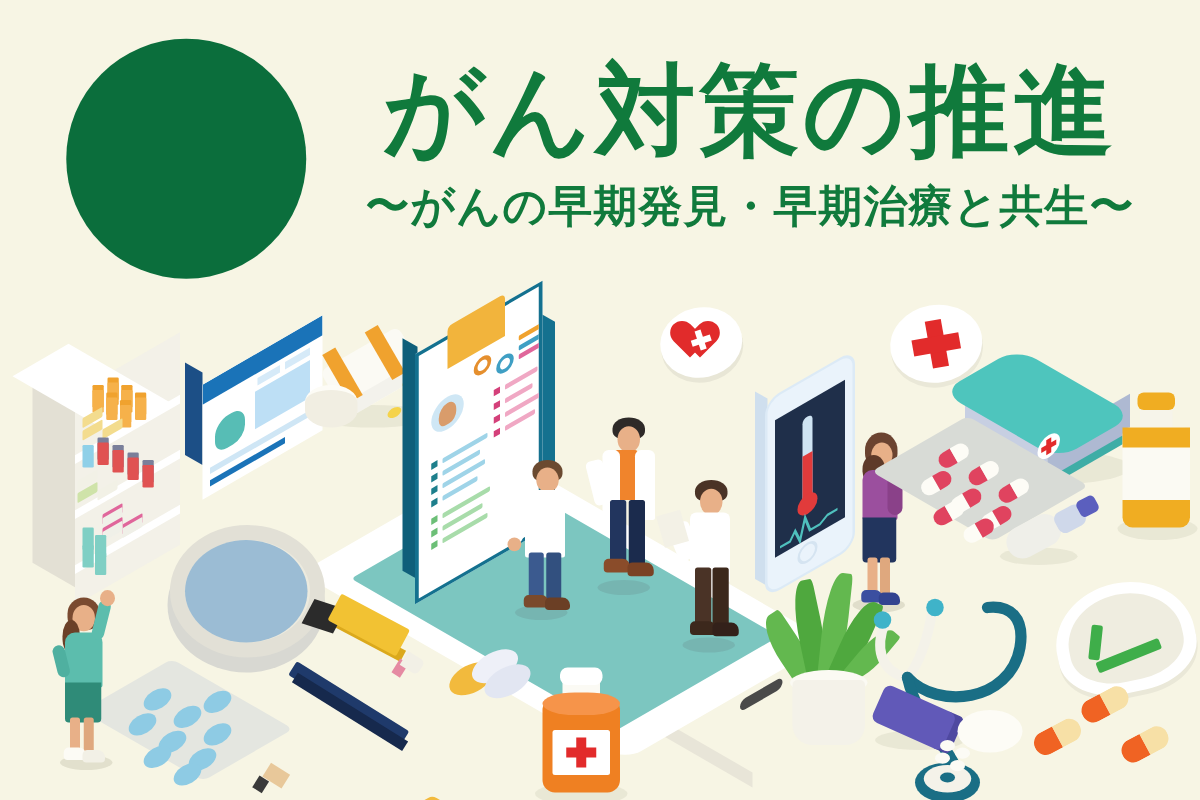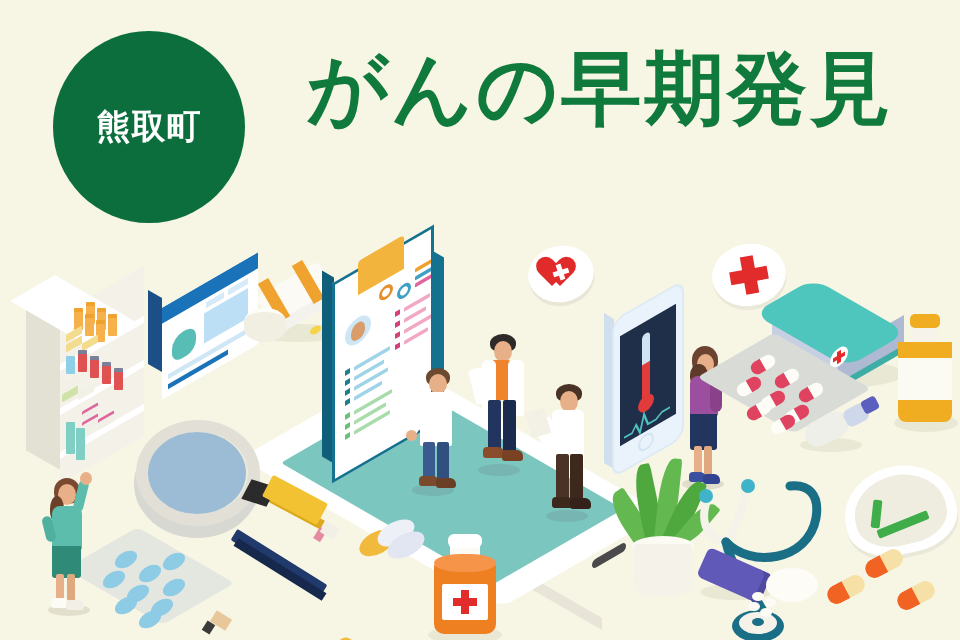--- a/index.html
+++ b/index.html
@@ -534,25 +534,25 @@
   #nurse { left: 36px; top: 236px; width: 90px; height: 150px; }
 </style>
 </head>
 <body>
 
 <div id="poster">
 
   <div id="header">
 
     <div id="town-badge">
-      <div class="badge-line">熊取町</div>
     </div>
 
     <div id="title-block">
-      <h1 id="main-title">がんの早期発見</h1>
+      <h1 id="main-title">がん対策の推進</h1>
+      <p id="subtitle">〜がんの早期発見・早期治療と共生〜</p>
     </div>
 
   </div>
 
   <div id="scene">
 
     <div class="obj" id="shelf">
       <div class="cab-side"></div>
       <div class="cab-back"></div>
       <div class="cab-topface"></div>

